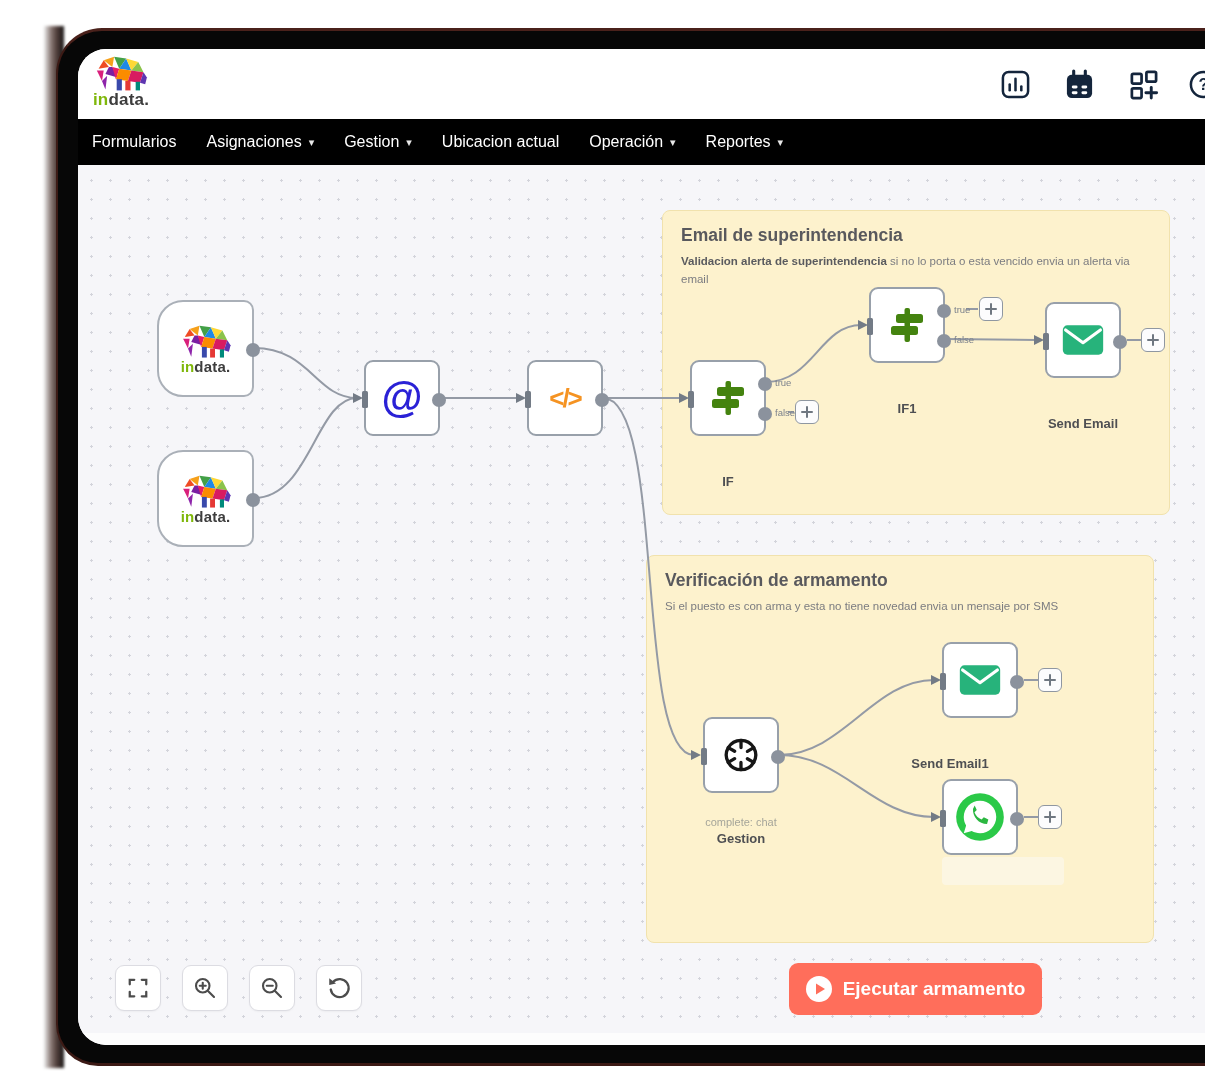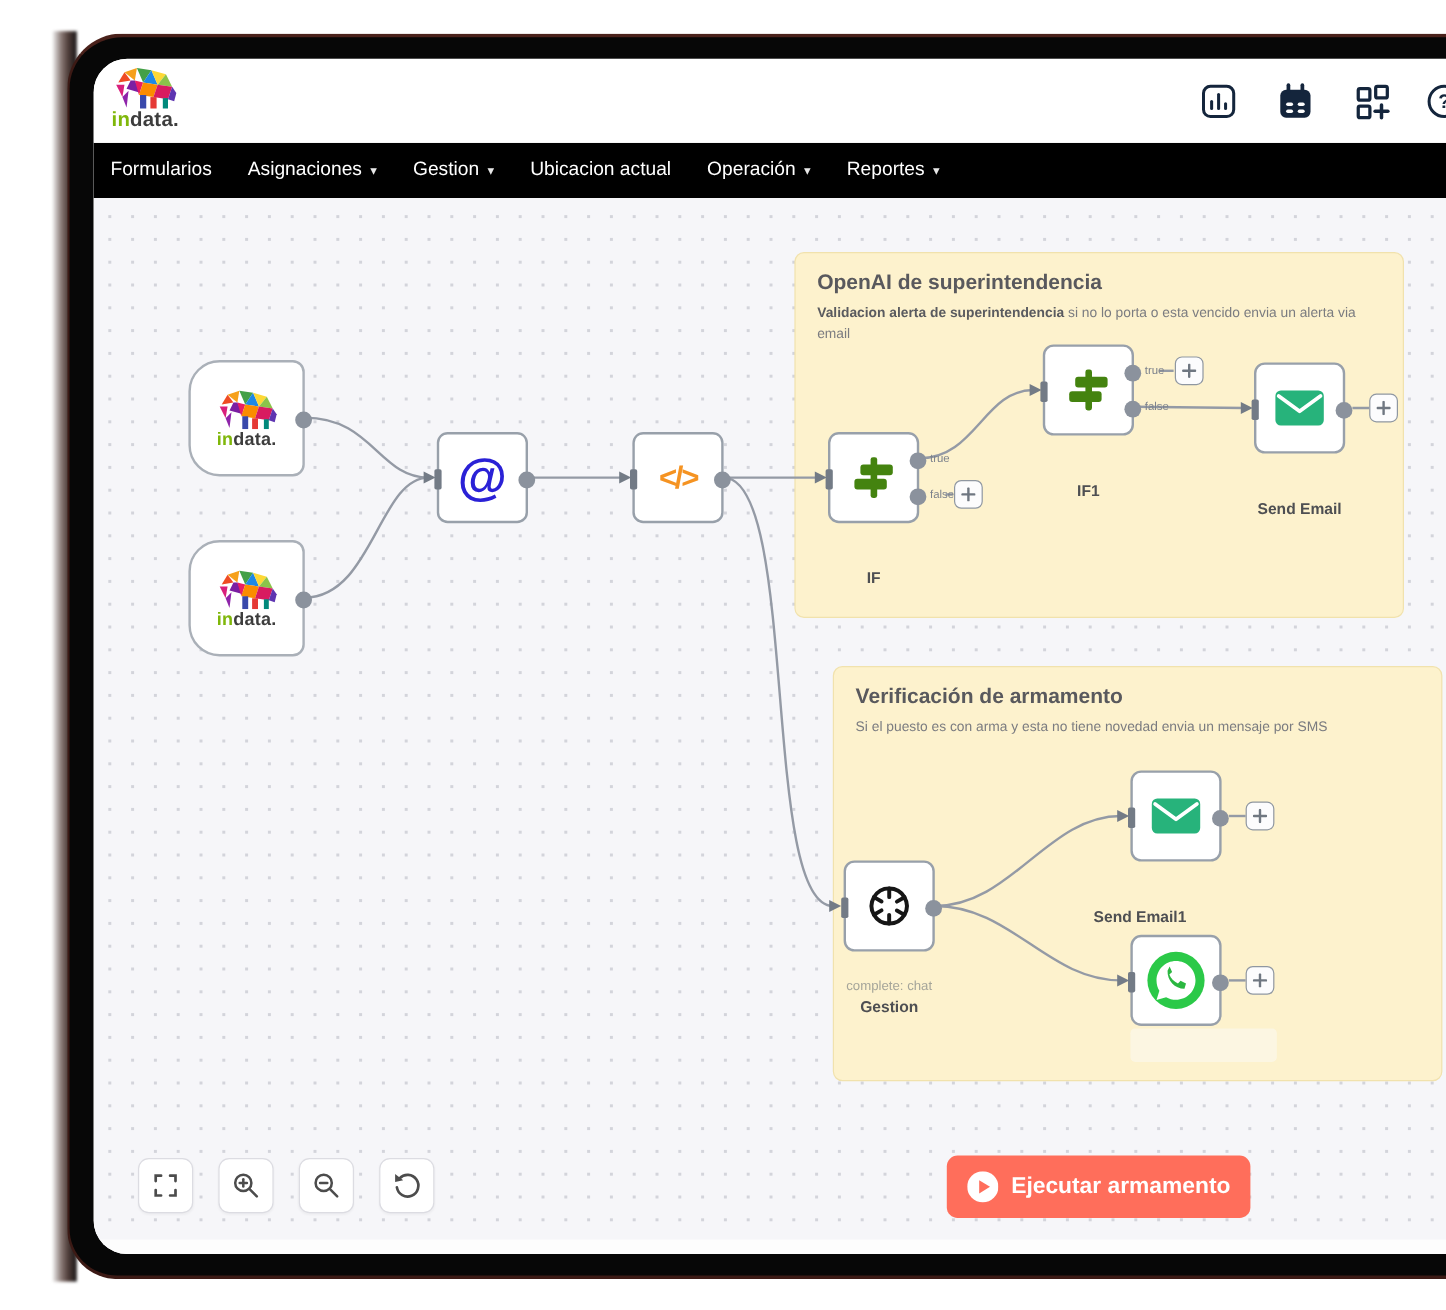--- a/index.html
+++ b/index.html
@@ -171,24 +171,24 @@
         </div>
     <div class="nav-item">
           <span>Reportes</span>
           <span class="caret">▾</span>
         </div>
   </div>
 
   <div class="canvas">
 
     <div class="sticky" style="left:584px; top:45px; width:508px; height:305px">
-      <h2>OpenAI de superintendencia</h2>
+      <h2>Email de superintendencia</h2>
       <p><b>Validacion alerta de superintendencia</b><span> si no lo porta o esta vencido envia un alerta via email</span></p>
     </div>
-    <div class="sticky" style="left:616px; top:390px; width:508px; height:346px">
+    <div class="sticky" style="left:568px; top:390px; width:508px; height:388px">
       <h2>Verificación de armamento</h2>
       <p><span>Si el puesto es con arma y esta no tiene novedad envia un mensaje por SMS</span></p>
     </div>
 
     <svg class="wires" width="1129" height="868">
       <g fill="none" stroke="#949aa5" stroke-width="2">
         <path d="M176,183 C232,183 238,233 279,233"></path>
         <path d="M176,333 C232,333 238,233 279,233"></path>
         <path d="M362,233 L442,233"></path>
         <path d="M525,233 L605,233"></path>

